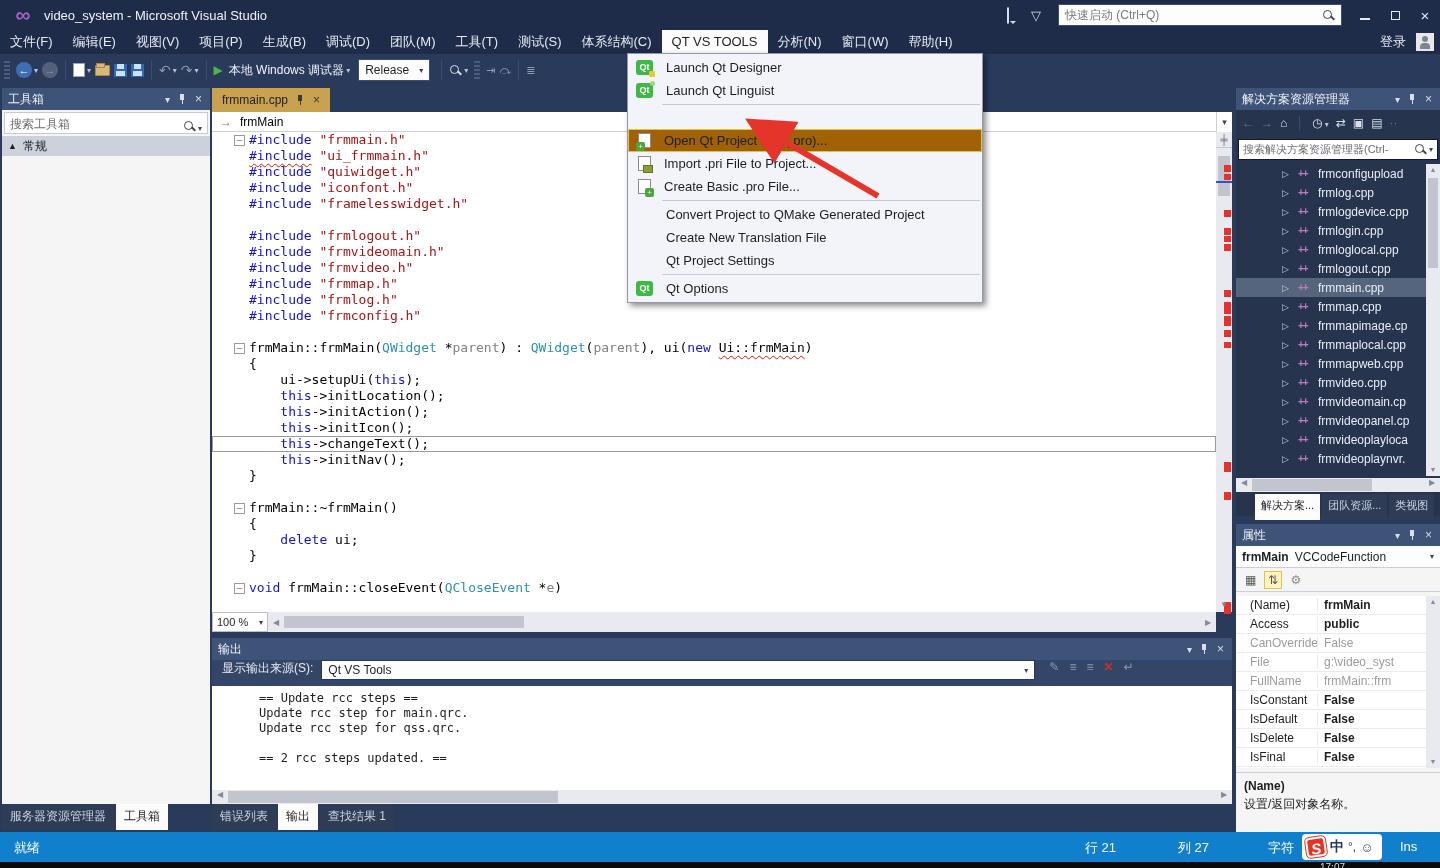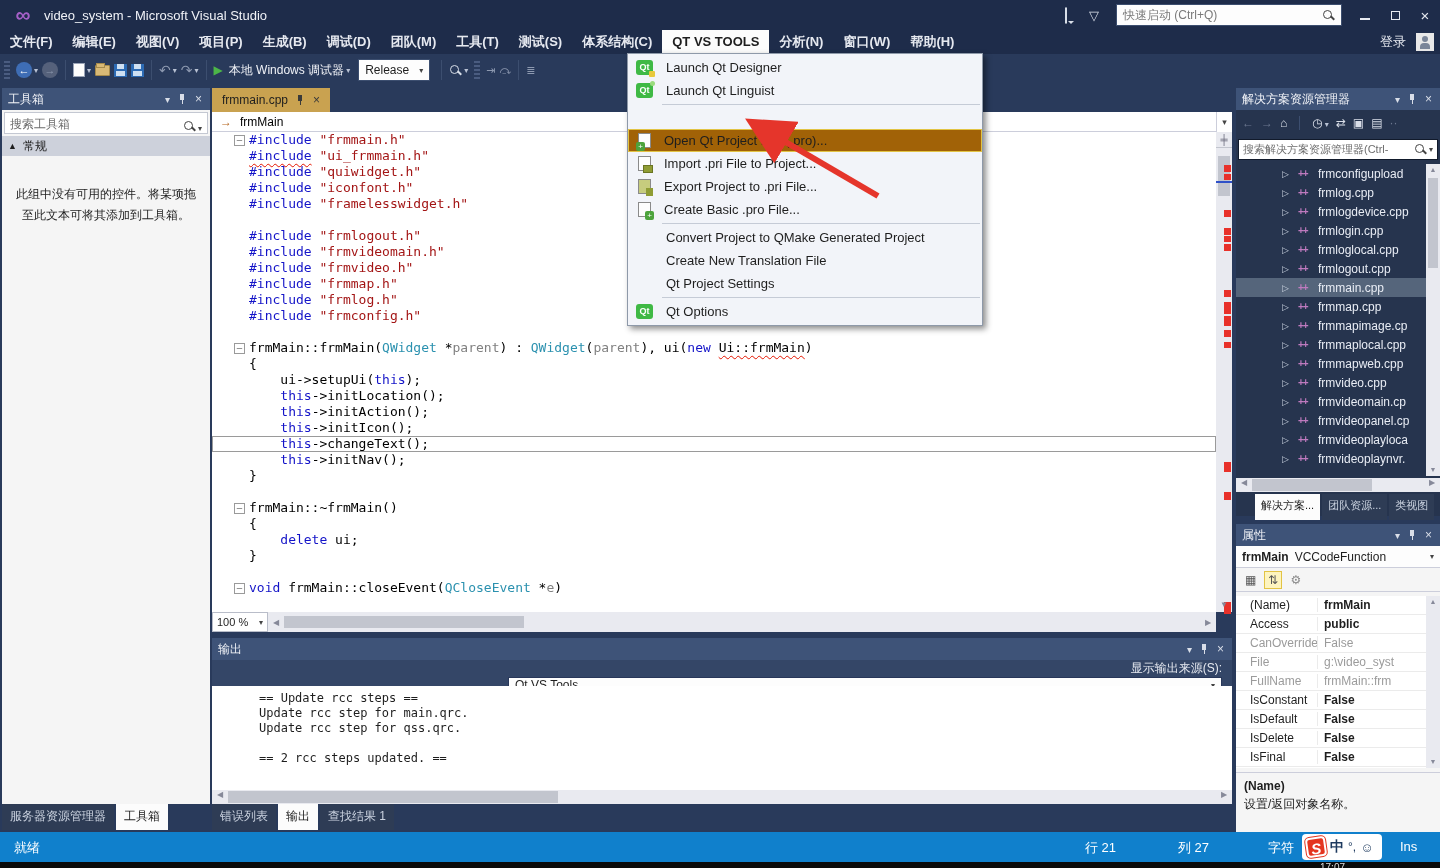--- a/index.html
+++ b/index.html
@@ -8,41 +8,41 @@
   #app { position:relative; width:1440px; height:868px; background:#293A5B; }
 
   
   .titlebar { position:absolute; left:0; top:0; width:1440px; height:30px; background:#1E2C4A;
               display:flex; align-items:center; color:#E6E9F0; }
   .vs-logo { width:26px; height:22px; margin:0 8px 0 10px; color:#A560C8; font-size:21px;
              font-weight:bold; text-align:center; line-height:22px; }
   .title-text { font-size:13px; color:#F0F2F7; }
   .tb-right { position:absolute; right:0; top:0; height:30px; display:flex; align-items:center; }
   .tb-ic { width:24px; text-align:center; color:#D8DEE8; font-size:13px; margin:0 2px; }
-  .quick-launch { width:226px; height:22px; background:#FDFDFD; border:1px solid #3C4E6F;
+  .quick-launch { width:284px; height:22px; background:#FDFDFD; border:1px solid #3C4E6F;
                   display:flex; align-items:center; padding:4px 6px; margin:0 8px; }
   .quick-launch .ph { flex:1; color:#7A7A7A; font-size:12px; }
   .icon-mag { position:relative; width:13px; height:13px; display:inline-block; }
   .icon-mag::before { content:""; position:absolute; left:1px; top:1px; width:7px; height:7px;
                       border:1.5px solid #444; border-radius:50%; }
   .icon-mag::after { content:""; position:absolute; left:8px; top:8px; width:5px; height:2px;
                      background:#444; transform:rotate(45deg); }
   .icon-mag.light::before { border-color:#D8DEE8; } .icon-mag.light::after { background:#D8DEE8; }
   .win-btn { width:30px; height:30px; display:flex; align-items:center; justify-content:center; color:#E6E9F0; }
   .wb-min { width:10px; height:2px; background:#E6E9F0; margin-top:8px; }
   .wb-restore { width:9px; height:9px; border:1.5px solid #E6E9F0; position:relative; }
   .wb-close { font-size:15px; }
   .bubble { width:14px; height:10px; border:1.5px solid #D8DEE8; border-radius:3px; position:relative; }
   .bubble::after { content:""; position:absolute; left:2px; bottom:-4px; border:3px solid transparent; border-top-color:#D8DEE8; }
 
   
   .menubar { position:absolute; left:0; top:30px; width:1440px; height:24px; background:#1E2C4A;
              display:flex; align-items:stretch; color:#E6E9F0; font-size:13px; }
   .mb-items { display:flex; }
-  .mb-item { padding:3px 10px; line-height:18px;font-weight:bold; }
+  .mb-item { padding:3px 10px; line-height:18px; }
   .mb-item.active { background:#FCFCFC; color:#1E1E1E; }
   .mb-right { position:absolute; right:6px; top:0; height:24px; display:flex; align-items:center; gap:10px; }
   .signin { font-size:13px; color:#E6E9F0; }
   .avatar { width:18px; height:18px; background:#E8E8E8; position:relative; }
   .avatar::before { content:""; position:absolute; left:6px; top:3px; width:6px; height:6px; border-radius:50%; background:#7A8598; }
   .avatar::after { content:""; position:absolute; left:4px; top:10px; width:10px; height:6px; border-radius:4px 4px 0 0; background:#7A8598; }
 
   
   .toolbar { position:absolute; left:0; top:54px; width:1440px; height:32px; background:#293A5B;
              display:flex; align-items:center; color:#D8DEE8; font-size:12px; }
@@ -127,21 +127,21 @@
   .zoombox { width:56px; height:20px; background:#FFFFFF; border:1px solid #B9BDC9; font-size:11px;
              color:#1E1E1E; display:flex; align-items:center; padding:0 4px; }
   .zoombox .chev { margin-left:auto; color:#444; }
   .hs-arrow { width:16px; text-align:center; color:#868999; font-size:8px; }
   .hs-track { flex:1; position:relative; height:14px; }
   .hs-thumb { position:absolute; left:0; top:1px; height:12px; width:240px; background:#C2C5CE; }
 
   
   .output { position:absolute; left:0; top:550px; width:1020px; height:166px; }
   .out-toolbar { position:absolute; left:0; top:22px; width:100%; height:26px; background:#344667;
-                 display:flex; align-items:flex-end; color:#E6E9F0; font-size:12px; padding:0 10px;flex-direction:column; }
+                 display:flex; align-items:flex-start; color:#E6E9F0; font-size:12px; padding:0 10px; }
   .out-combo { width:714px; height:20px; background:#FDFDFD; color:#1E1E1E; border:1px solid #28375A;
                display:flex; align-items:center; padding:0 6px; margin-left:8px; }
   .out-combo .chev { margin-left:auto; color:#444; }
   .out-ics { display:flex; align-items:center; gap:10px; margin-left:14px; color:#8D99B0; font-size:12px; }
   .out-ics .red { color:#C9302C; font-weight:bold; }
   .out-content { position:absolute; left:0; top:48px; width:100%; height:104px; background:#FFFFFF;
                  font-family:"DejaVu Sans Mono", monospace; font-size:12px; color:#1E1E1E; padding:5px 12px; }
   .out-line { height:15px; line-height:15px; white-space:pre;margin-left:35px; }
   .out-hscroll { position:absolute; left:0; top:152px; width:100%; height:14px; background:#E9EAF0; display:flex; }
   .out-hscroll .hs-thumb { width:330px; }
@@ -349,21 +349,20 @@
       </div>
       <div class="tbx-search">
         <span class="ph">搜索工具箱</span>
         <span class="icon-mag"></span>
         <span class="chev" style="color:#444">▾</span>
       </div>
       <div class="tbx-section">
         <span style="font-size:9px">▲</span>
         <span>常规</span>
       </div>
-      <div class="tbx-empty">此组中没有可用的控件。将某项拖至此文本可将其添加到工具箱。</div>
     </div>
 
     <div class="center">
       <div class="ed-tabbar">
         <div class="ed-tab">
           <span>frmmain.cpp</span>
           <span class="icon-pin dark"></span>
           <span style="font-size:12px;color:#3A3A3A">×</span>
         </div>
       </div>
@@ -700,24 +699,20 @@
         <div class="menu-sep"></div>
         <div class="menu-item hl">
           <span class="menu-icon doc-open"></span>
           <span class="menu-label">Open Qt Project File (.pro)...</span>
         </div>
         <div class="menu-item">
           <span class="menu-icon doc-import"></span>
           <span class="menu-label">Import .pri File to Project...</span>
         </div>
         <div class="menu-item">
-          <span class="menu-icon doc-export"></span>
-          <span class="menu-label">Export Project to .pri File...</span>
-        </div>
-        <div class="menu-item">
           <span class="menu-icon doc-new"></span>
           <span class="menu-label">Create Basic .pro File...</span>
         </div>
         <div class="menu-sep"></div>
         <div class="menu-item">
           <span class="menu-icon"></span>
           <span class="menu-label">Convert Project to QMake Generated Project</span>
         </div>
         <div class="menu-item">
           <span class="menu-icon"></span>

